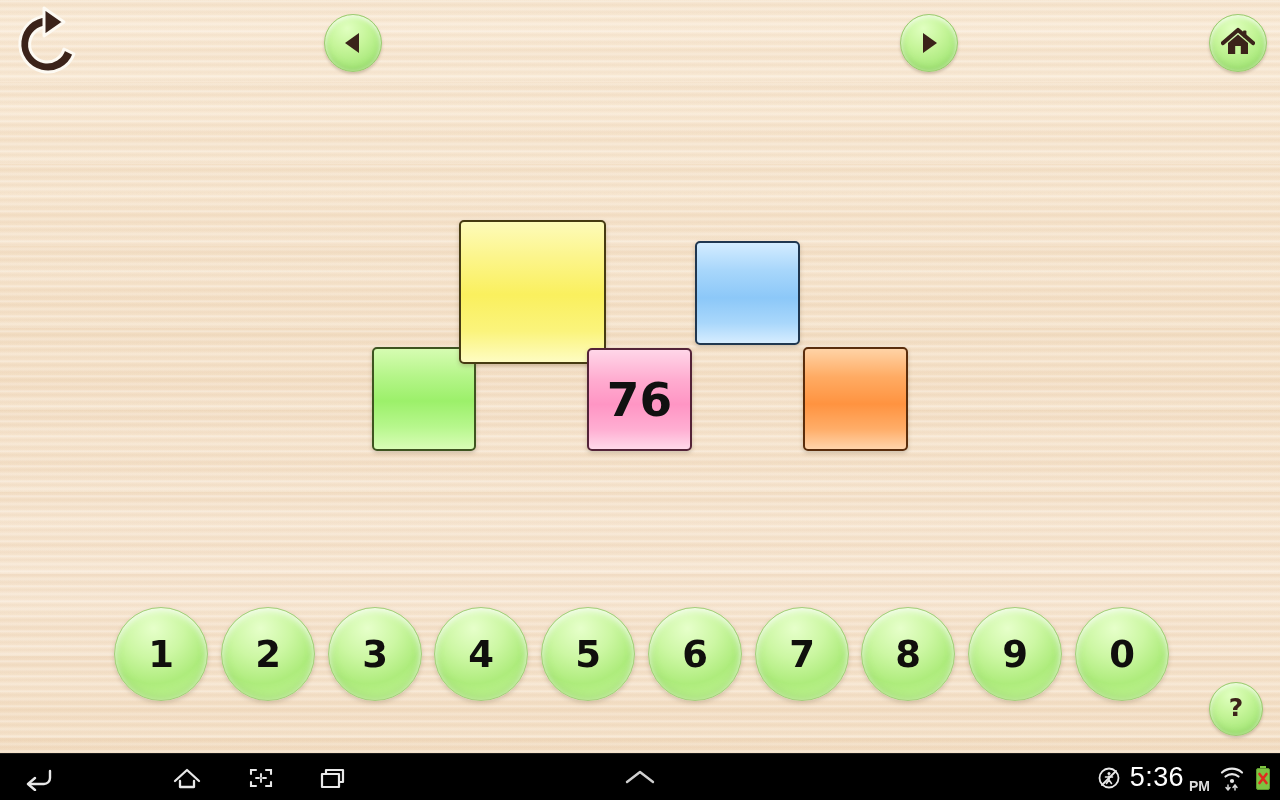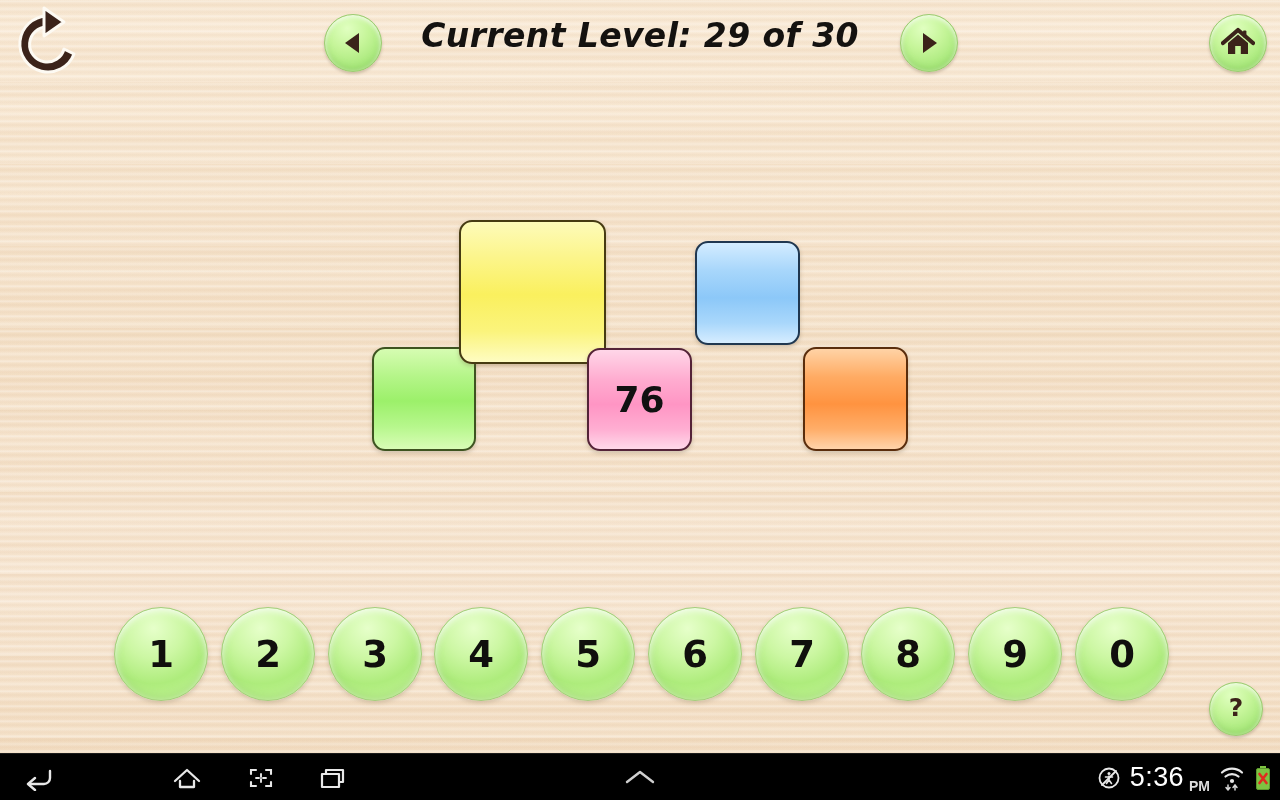--- a/index.html
+++ b/index.html
@@ -97,28 +97,28 @@
   #btn-home { left: 1209px; top: 14px; }
 
   #btn-help {
     left: 1209px; top: 682px;
     width: 52px; height: 52px;
   }
 
   
   .block {
     position: absolute;
-    border-radius: 13px;
+    border-radius: 5px;
     border: 2px solid #3a2a16;
     box-shadow: 0 2px 4px rgba(110,90,60,0.30);
     display: flex;
     align-items: center;
     justify-content: center;
     font-family: "DejaVu Sans", sans-serif;
-    font-size: 36px;
+    font-size: 47px;
     font-weight: 600;
     color: #111;
     cursor: pointer;
     box-sizing: border-box;
   }
 
   .block.green  { background: linear-gradient(to bottom, #d6fcb2 0%, #b4f588 28%, #9cf06a 52%, #b7f78d 78%, #d8fdb6 100%); border-color: #3e5420; }
   .block.yellow { background: linear-gradient(to bottom, #fdfbb9 0%, #fcf58a 26%, #faf05e 52%, #fbf47c 78%, #fefcc2 100%); border-color: #463b12; }
   .block.pink   { background: linear-gradient(to bottom, #ffd6e8 0%, #ffacd0 30%, #ff95c4 55%, #ffaed2 80%, #ffd9ea 100%); border-color: #542338; }
   .block.blue   { background: linear-gradient(to bottom, #d3ecff 0%, #a7d6fb 28%, #8cc8f8 55%, #a9d7fb 80%, #d6edff 100%); border-color: #1f3750; }
@@ -249,21 +249,20 @@
         </g>
       </svg>
     </div>
 
     <div class="circ-btn" id="btn-prev">
       <svg width="26" height="26" viewBox="0 0 26 26">
         <path d="M 19,3 L 19,23 L 5,13 Z" fill="#3b231a"></path>
       </svg>
     </div>
 
-    <div class="level-title">Current Level: 29 of 30</div>
 
     <div class="circ-btn" id="btn-next">
       <svg width="26" height="26" viewBox="0 0 26 26">
         <path d="M 7,3 L 7,23 L 21,13 Z" fill="#3b231a"></path>
       </svg>
     </div>
 
     <div class="circ-btn" id="btn-home">
       <svg width="34" height="32" viewBox="0 0 34 32">
         <path d="M 2,16 L 17,3 L 32,16" fill="none" stroke="#3b231a" stroke-width="4.2" stroke-linecap="round" stroke-linejoin="round"></path>

